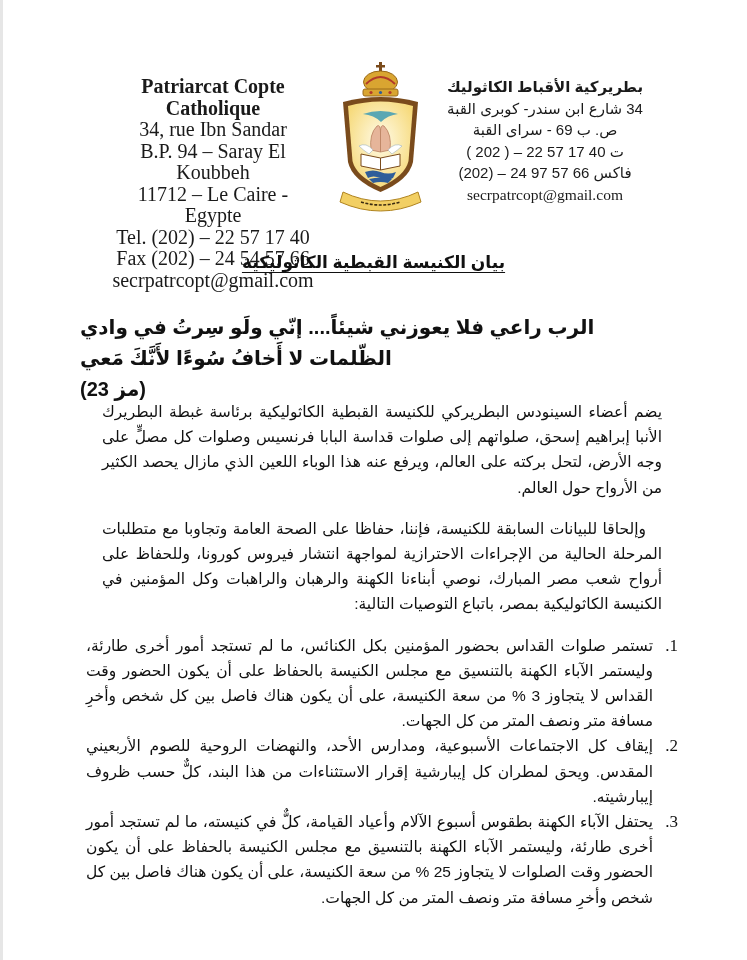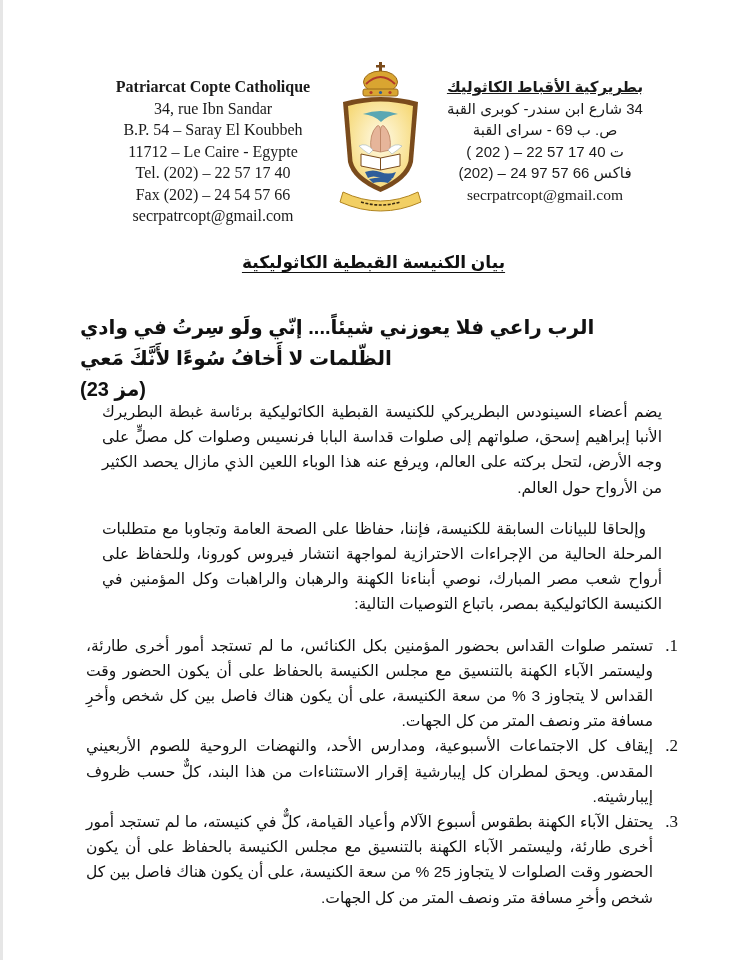--- a/index.html
+++ b/index.html
@@ -21,42 +21,41 @@
       background: #e6e6e6;
     }
     
     .lh-left {
       position: absolute;
       left: 108px;
       top: 76px;
       width: 210px;
       text-align: center;
       font-family: "Liberation Serif", "DejaVu Serif", serif;
-      font-size: 16px;
+      font-size: 20px;
       line-height: 21.5px;
       color: #1a1a1a;
     }
     .lh-left .org {
       font-weight: bold;
     }
     .lh-right {
       position: absolute;
       left: 440px;
       top: 76px;
       width: 210px;
       text-align: center;
       direction: rtl;
       font-family: "Liberation Sans", "DejaVu Sans", sans-serif;
       font-size: 15px;
       line-height: 21.5px;
       color: #1a1a1a;
     }
     .lh-right .org {
       font-weight: bold;
-      text-decoration: underline;
     }
     .lh-right .email {
       direction: ltr;
       font-family: "Liberation Serif", "DejaVu Serif", serif;
       font-size: 15.5px;
     }
     .logo {
       position: absolute;
       left: 333px;
       top: 62px;
@@ -131,21 +130,21 @@
     }
   </style>
 </head>
 <body>
 
 <div class="page-edge"></div>
 
 <div class="lh-left">
   <div class="org">Patriarcat Copte Catholique</div>
   <div>34, rue Ibn Sandar</div>
-  <div>B.P. 54 – Saray El Koubbeh</div>
+  <div>B.P. 94 – Saray El Koubbeh</div>
   <div>11712 – Le Caire - Egypte</div>
   <div>Tel. (202) – 22 57 17 40</div>
   <div>Fax (202) – 24 54 57 66</div>
   <div>secrpatrcopt@gmail.com</div>
 </div>
 
 <div class="logo">
   <svg width="95" height="150" viewBox="0 0 95 150" xmlns="http://www.w3.org/2000/svg">
     <defs>
       <radialGradient id="sun" cx="50%" cy="45%" r="60%">

